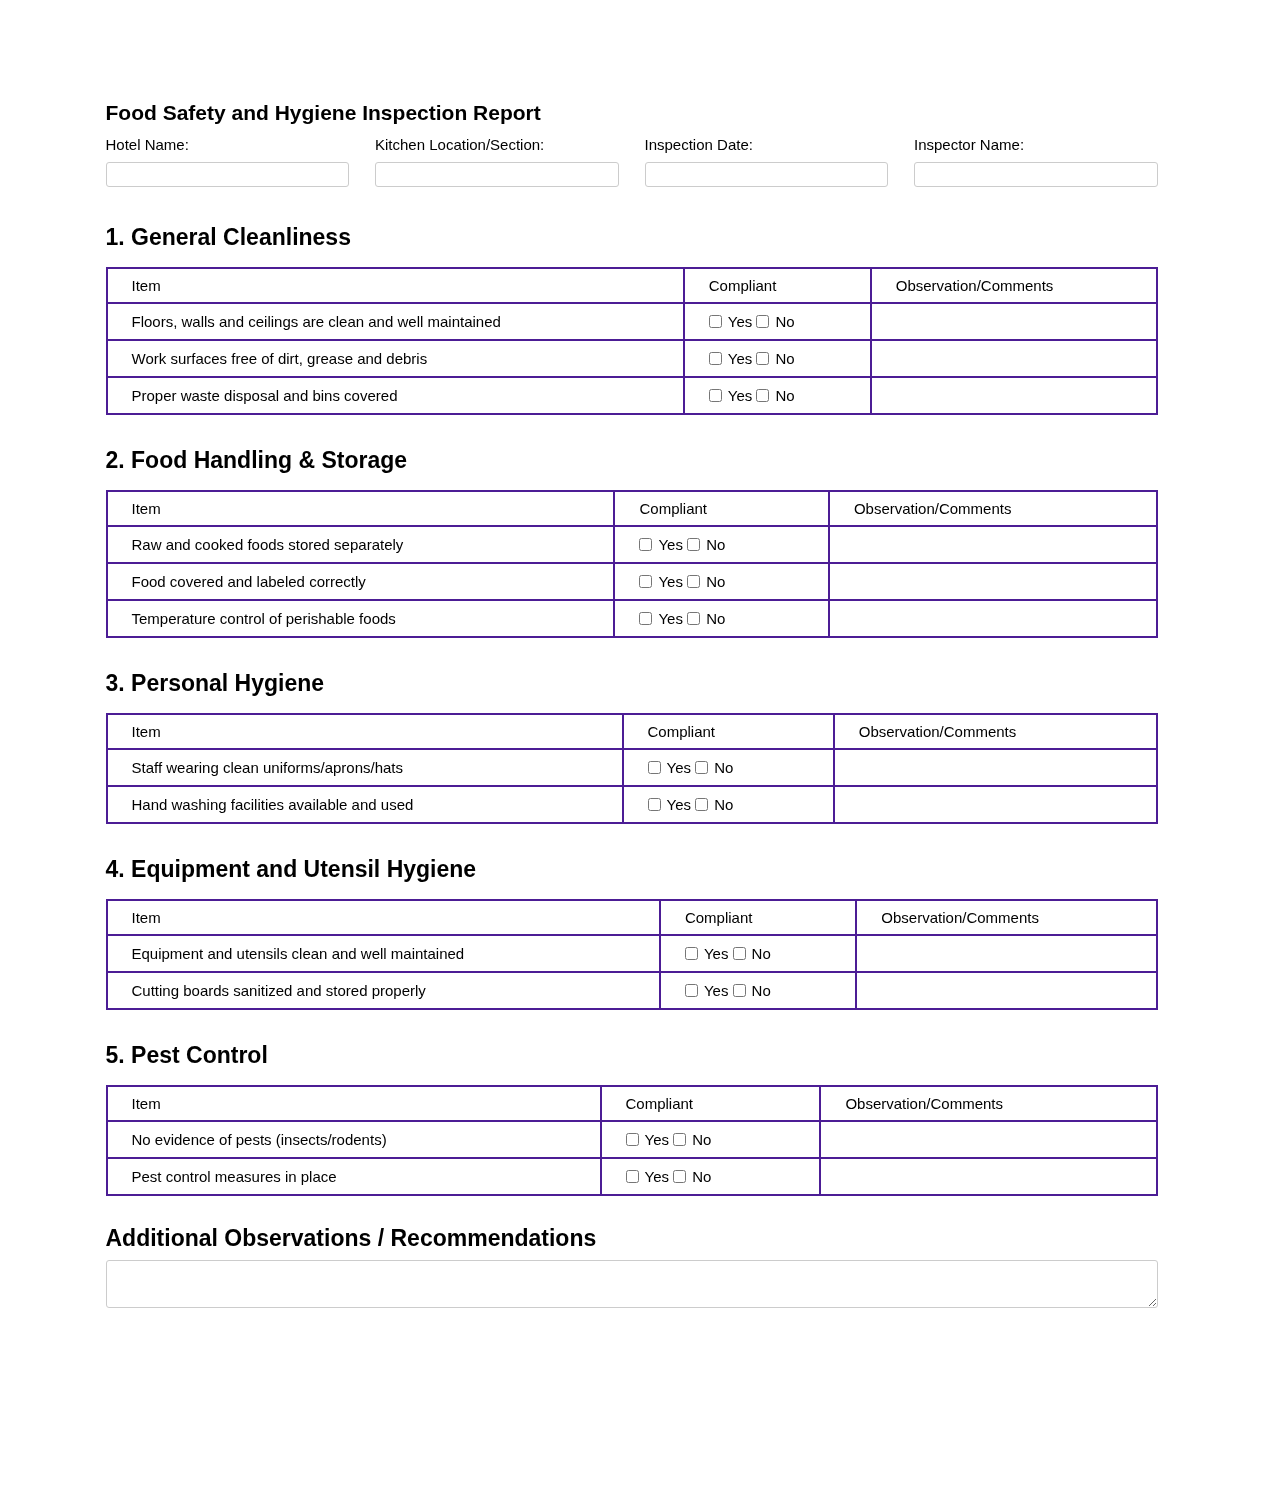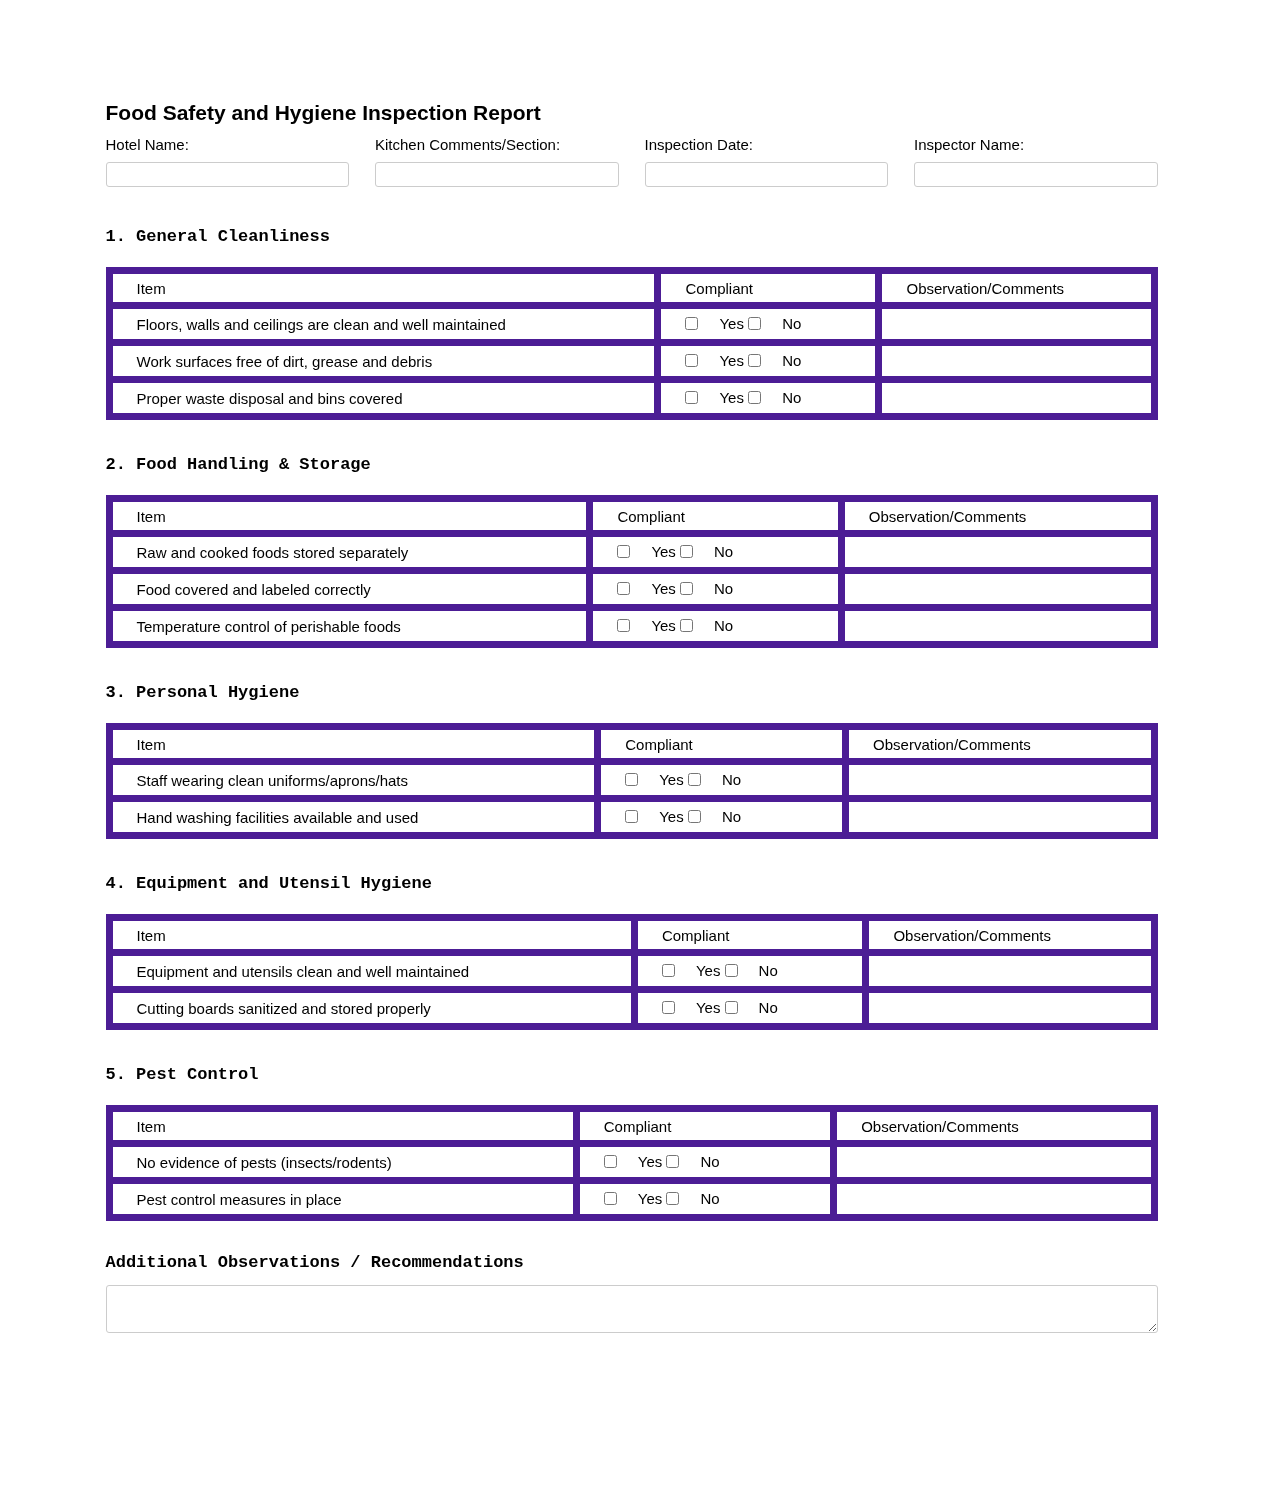--- a/index.html
+++ b/index.html
@@ -39,47 +39,46 @@
     height: 25px;
     border: 1px solid #cccccc;
     border-radius: 3px;
     background: #ffffff;
     padding: 2px 6px;
     font-family: inherit;
     font-size: 14px;
     outline: none;
   }
   .section-heading, .additional-heading {
-    font-size: 17px;
+    font-size: 23px;
     font-weight: bold;
     line-height: 20px;
     margin: 35px 0 20px 0;
-    font-family: Liberation Mono, monospace;
   }
   #sections .section:first-child .section-heading { margin-top: 40px; }
   table.inspection-table {
     width: 100%;
     border-collapse: collapse;
     font-size: 15px;
   }
   .inspection-table th,
   .inspection-table td {
-    border: 7px solid #4c1d95;
+    border: 2px solid #4c1d95;
     padding: 0 24px;
     text-align: left;
     font-weight: 400;
     vertical-align: middle;
   }
   .inspection-table th { height: 35px; }
   .inspection-table td { height: 37px; }
   .compliant-cell { white-space: nowrap; }
   .cb-group {
     display: inline-flex;
     align-items: center;
-    gap: 21px;
+    gap: 6px;
     cursor: pointer;
     justify-content: space-between;
   }
   .cb-group + .cb-group { }
   .checkbox {
     width: 13px;
     height: 13px;
     margin: 0;
     flex: 0 0 auto;
   }
@@ -104,21 +103,21 @@
 <div class="page">
 
   <h1 class="page-title">Food Safety and Hygiene Inspection Report</h1>
 
   <div class="fields">
     <div class="field">
       <label class="field-label">Hotel Name:</label>
       <input type="text" class="text-input" value="" style="">
     </div>
     <div class="field">
-      <label class="field-label">Kitchen Comments/Section:</label>
+      <label class="field-label">Kitchen Location/Section:</label>
       <input type="text" class="text-input" value="" style="">
     </div>
     <div class="field">
       <label class="field-label">Inspection Date:</label>
       <input type="text" class="text-input" value="" style="">
     </div>
     <div class="field">
       <label class="field-label">Inspector Name:</label>
       <input type="text" class="text-input" value="" style="">
     </div>

